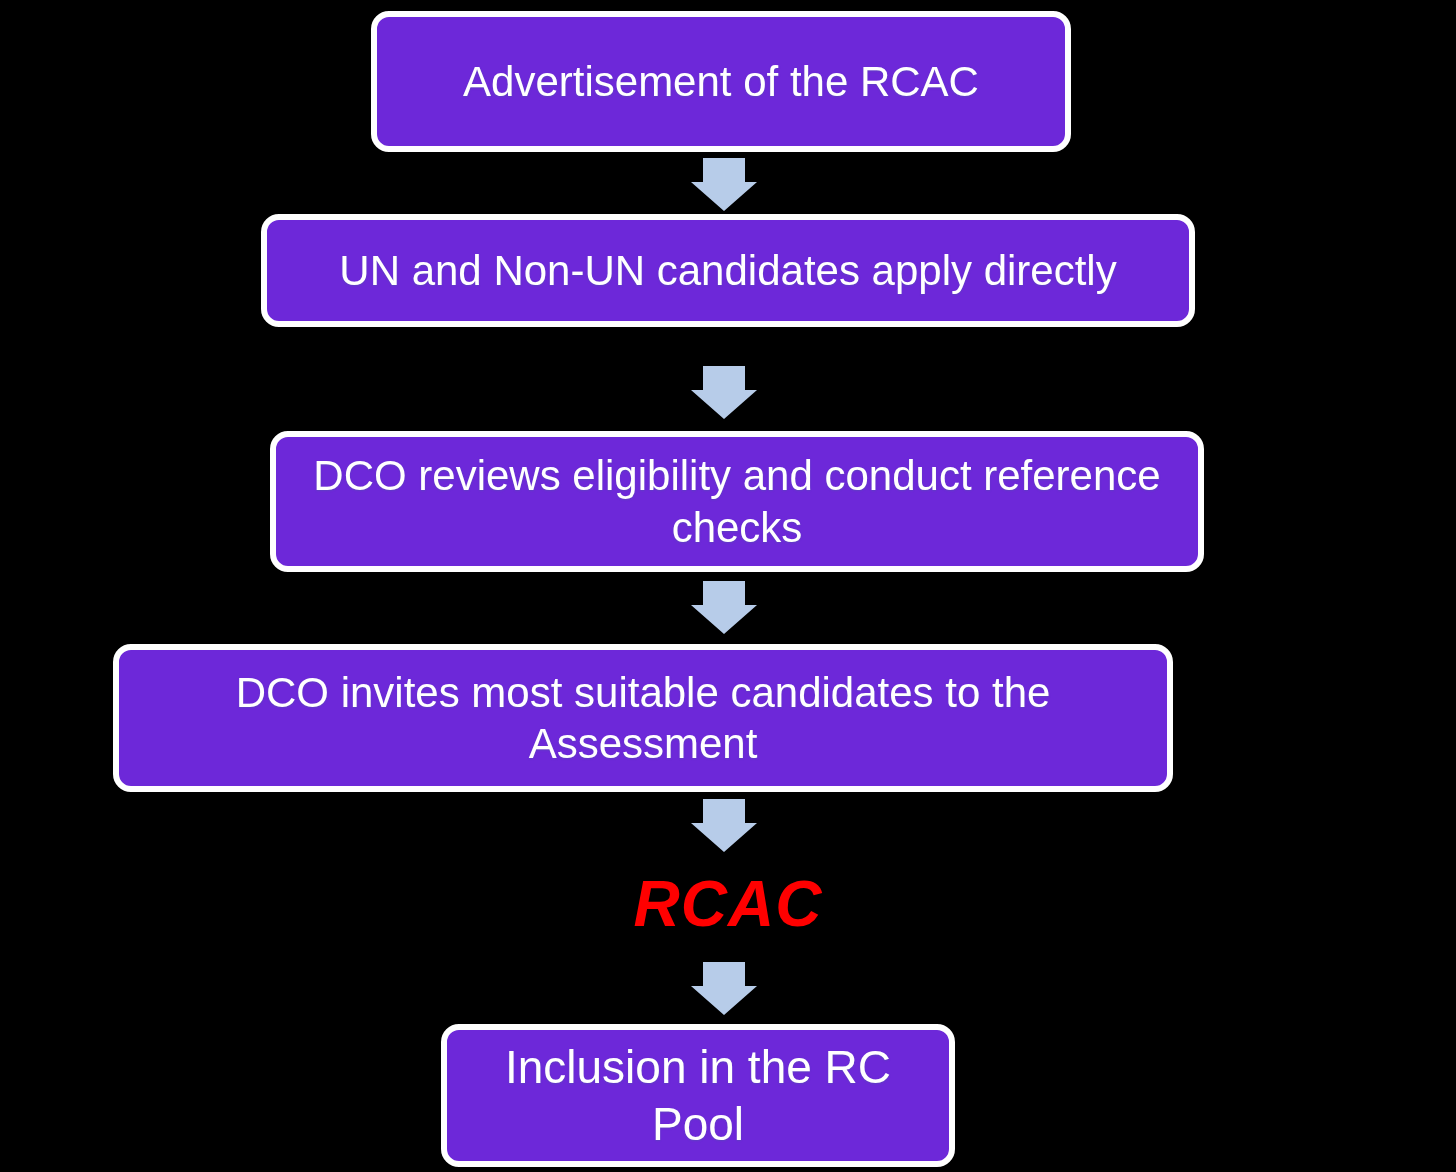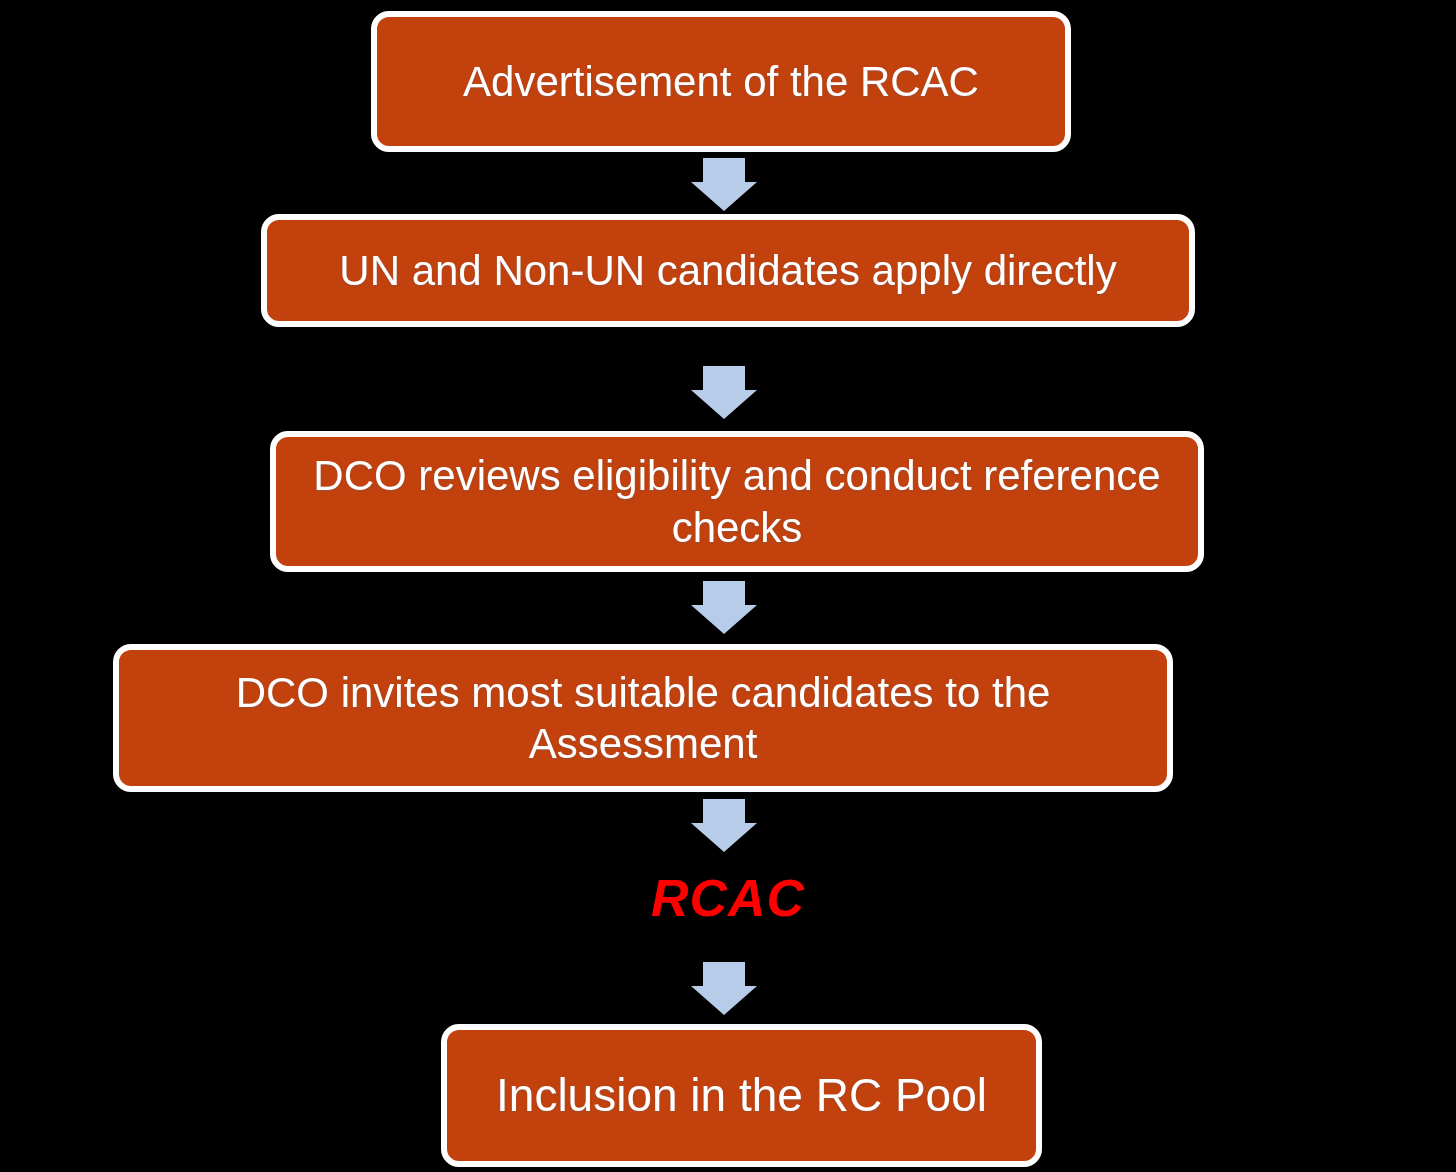--- a/index.html
+++ b/index.html
@@ -11,38 +11,38 @@
     position: relative;
     width: 1456px;
     height: 1172px;
     background: #000000;
     overflow: hidden;
     font-family: "Liberation Sans", sans-serif;
   }
   .flow-box {
     position: absolute;
     box-sizing: border-box;
-    background: #c2410c;
+    background: #6d28d9;
     border: 6px solid #ffffff;
     border-radius: 18px;
     color: #ffffff;
     display: flex;
     align-items: center;
     justify-content: center;
     text-align: center;
     font-size: 42px;
     line-height: 1.22;
     padding: 0 34px;
     text-shadow: 0 1px 2px rgba(70,110,150,0.35);
   }
   .box-1 { left: 371px; top: 11px;   width: 700px;  height: 141px; }
   .box-2 { left: 261px; top: 214px;  width: 934px;  height: 113px; }
   .box-3 { left: 261px; top: 431px;  width: 934px;  height: 141px; margin-left: 9px; }
   .box-4 { left: 113px; top: 644px;  width: 1060px; height: 148px; }
-  .box-5 { left: 441px; top: 1024px; width: 601px;  height: 143px; font-size: 46px; }
+  .box-5 { left: 441px; top: 1024px; width: 514px;  height: 143px; font-size: 46px; }
 
   .flow-arrow {
     position: absolute;
     left: 691px;
     width: 66px;
     height: 53px;
   }
   .flow-arrow svg { display: block; width: 100%; height: 100%; }
   .flow-arrow polygon { fill: #b7cce9; }
   .arrow-1 { top: 158px; }
@@ -51,21 +51,21 @@
   .arrow-4 { top: 799px; }
   .arrow-5 { top: 962px; }
 
   .highlight-label {
     position: absolute;
     left: 0;
     top: 872px;
     width: 1456px;
     text-align: center;
     color: #ff0000;
-    font-size: 52px;
+    font-size: 64px;
     line-height: 1;
     font-weight: bold;
     font-style: italic;
     letter-spacing: 1px;
   }
 </style>
 </head>
 <body>
 
 <div class="canvas">

